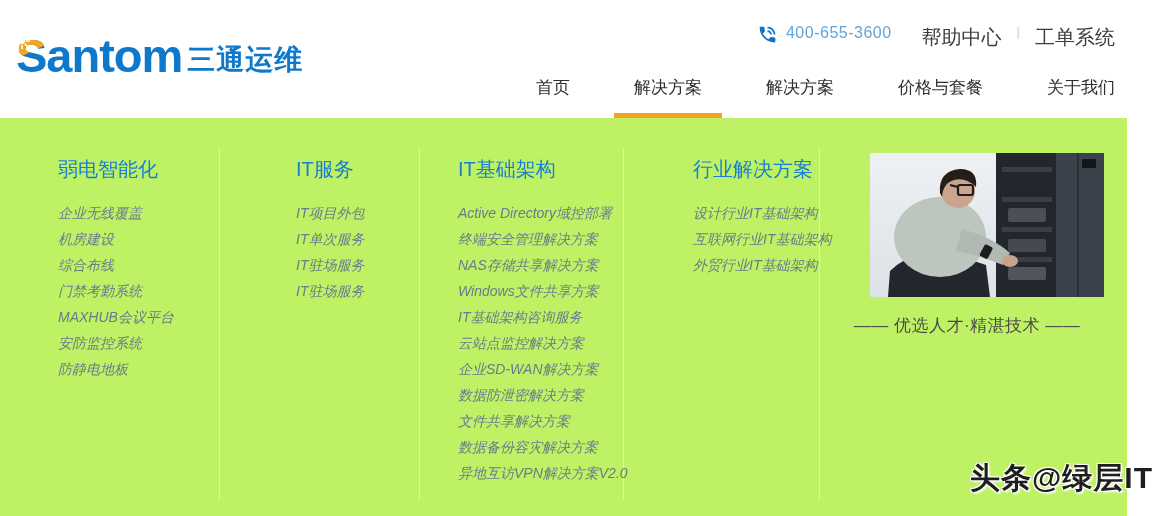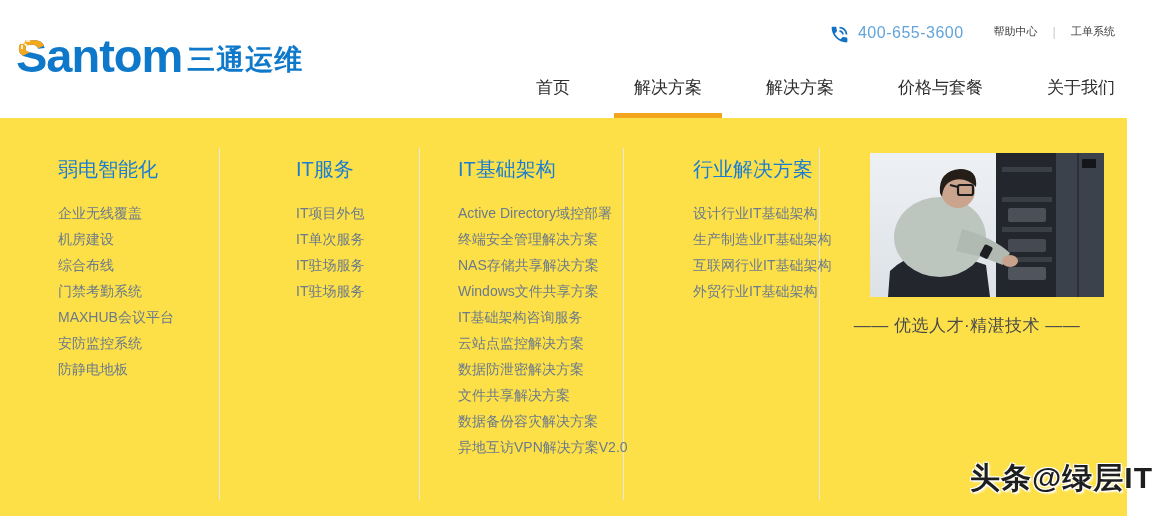--- a/index.html
+++ b/index.html
@@ -13,38 +13,38 @@
   .logo { position:absolute; left:16px; top:32px; display:flex; align-items:flex-start; cursor:pointer; }
   .logo-latin { position:relative; font-size:47px; line-height:48px; font-weight:700; color:#0e78ca; letter-spacing:-1px; }
   .logo-s { position:relative; display:inline-block; }
   .logo-s .s-orange { position:absolute; left:0; top:0; color:#f5a81c; clip-path:polygon(0 0,100% 0,100% 26%,0 56%); }
   .logo-sun { position:absolute; left:-3px; top:0px; width:18px; height:18px; }
   .logo-cjk { font-size:28px; line-height:34px; font-weight:700; color:#0e78ca; margin-left:5px; margin-top:11px; letter-spacing:1px; }
 
   .topbar { position:absolute; top:24px; right:46px; display:flex; }
   .phone-icon { width:21px; height:21px; margin-right:8px; }
   .phone-number { font-size:16px; color:#63a4da; letter-spacing:.5px; cursor:pointer; }
-  .top-link { font-size:11px; color:#3d3d3d; cursor:pointer; }
+  .top-link { font-size:20px; color:#3d3d3d; cursor:pointer; }
   .top-link.first { margin-left:30px; }
   .top-divider { color:#c9ced4; font-size:13px; margin:0 15px; }
 
   .nav { position:absolute; top:76px; right:46px; display:flex; }
   .nav-item { position:relative; font-size:17px; line-height:23px; color:#2e2e2e; margin-left:64px; padding-bottom:19px; cursor:pointer; white-space:nowrap; }
   .nav-item:first-child { margin-left:0; }
   .nav-item.active::after { content:""; position:absolute; left:50%; transform:translateX(-50%); bottom:0; width:108px; height:5px; background:#f2a51d; }
 
   
-  .panel { position:absolute; left:0; top:118px; width:1127px; height:398px; background:#fde047; }
+  .panel { position:absolute; left:0; top:118px; width:1127px; height:398px; background:#bef264; }
   .v-divider { position:absolute; top:30px; width:1px; height:352px; background:#e4e7eb; }
   .vd1 { left:219px; } .vd2 { left:419px; } .vd3 { left:623px; } .vd4 { left:819px; }
 
   .col { position:absolute; top:37px; }
   .col.c1 { left:58px; } .col.c2 { left:296px; } .col.c3 { left:458px; } .col.c4 { left:657px;margin-left:36px; }
   .col-title { font-size:20px; line-height:28px; color:#1a7dd4; margin-bottom:17px; cursor:pointer; white-space:nowrap; }
-  .menu-item { font-size:14px; line-height:26px; height:26px; color:#6b7a8c; cursor:pointer; white-space:nowrap; }
+  .menu-item { font-size:14px; line-height:26px; height:26px; color:#6b7a8c; cursor:pointer; white-space:nowrap;font-style:italic; }
 
   .promo { position:absolute; left:850px; top:35px; width:234px;padding-left:20px; }
   .promo-photo { width:234px; height:144px; display:block; }
   .promo-caption { position:absolute; left:0; top:161px; width:234px; text-align:center; font-size:17px; color:#4a4a4a; letter-spacing:.5px; white-space:nowrap; }
 
   
   .watermark { position:absolute; right:8px; top:458px; font-size:30px; font-weight:700; color:#1e1e1e; letter-spacing:1px;
     text-shadow:-1px -1px 0 #fff, 1px -1px 0 #fff, -1px 1px 0 #fff, 1px 1px 0 #fff, 2px 2px 2px rgba(255,255,255,.7);text-align:center; }
 </style>
 </head>
@@ -122,32 +122,32 @@
 
     <div class="col c3">
       <div class="col-title">IT基础架构</div>
       <div>
           <div class="menu-item">Active Directory域控部署</div>
           <div class="menu-item">终端安全管理解决方案</div>
           <div class="menu-item">NAS存储共享解决方案</div>
           <div class="menu-item">Windows文件共享方案</div>
           <div class="menu-item">IT基础架构咨询服务</div>
           <div class="menu-item">云站点监控解决方案</div>
+          <div class="menu-item">企业SD-WAN解决方案</div>
           <div class="menu-item">数据防泄密解决方案</div>
           <div class="menu-item">文件共享解决方案</div>
           <div class="menu-item">数据备份容灾解决方案</div>
           <div class="menu-item">异地互访VPN解决方案V2.0</div>
         </div>
     </div>
 
     <div class="col c4">
       <div class="col-title">行业解决方案</div>
       <div>
           <div class="menu-item">设计行业IT基础架构</div>
-          <div class="menu-item">生产制造业IT基础架构</div>
           <div class="menu-item">互联网行业IT基础架构</div>
           <div class="menu-item">外贸行业IT基础架构</div>
         </div>
     </div>
 
     <div class="promo">
       <svg class="promo-photo" viewBox="0 0 234 144">
         <defs>
           <linearGradient id="wall" x1="0" y1="0" x2="0" y2="1">
             <stop offset="0" stop-color="#eef1f4"></stop>

